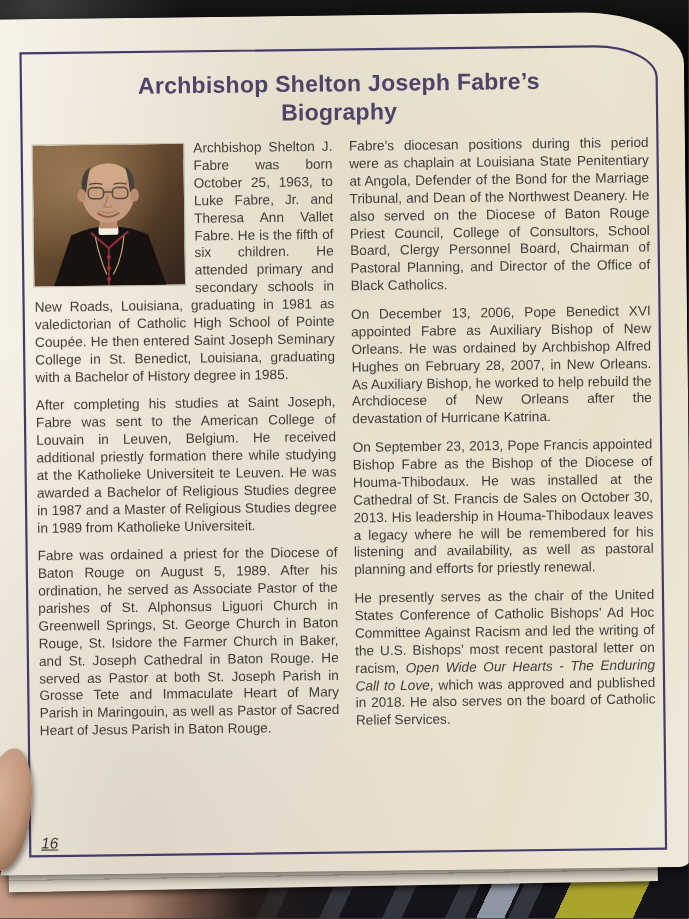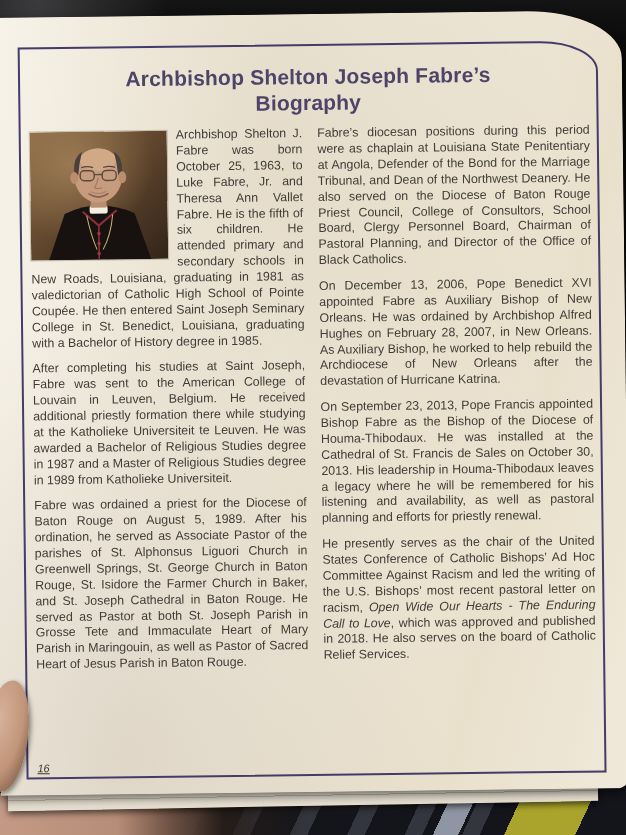--- a/index.html
+++ b/index.html
@@ -67,21 +67,21 @@
   }
   .col{flex:1 1 0;min-width:0;}
   .col p{margin:0 0 10px 0;}
   .photo{
     float:left;width:137px;height:128px;margin:3px 9px 3px 0;
     box-shadow:0 0 0 1px rgba(120,110,95,0.35);
   }
   .photo svg{display:block;width:100%;height:100%;}
   .page-num{
     position:absolute;left:9px;bottom:3px;
-    font-style:italic;font-size:11px;color:#3f3a35;text-decoration:underline;
+    font-style:italic;font-size:14px;color:#3f3a35;text-decoration:underline;
   }
   .book-title-italic{font-style:italic;}
   
   .finger{
     position:absolute;left:-16px;top:680px;width:44px;height:112px;
     background:radial-gradient(ellipse at 30% 35%, #d8b29c 0%, #c09579 55%, #8a6552 85%, #5f4335 100%);
     border-radius:50% 50% 46% 46%;
     transform:rotate(8deg);
     box-shadow:2px 2px 5px rgba(0,0,0,0.45);
   }

